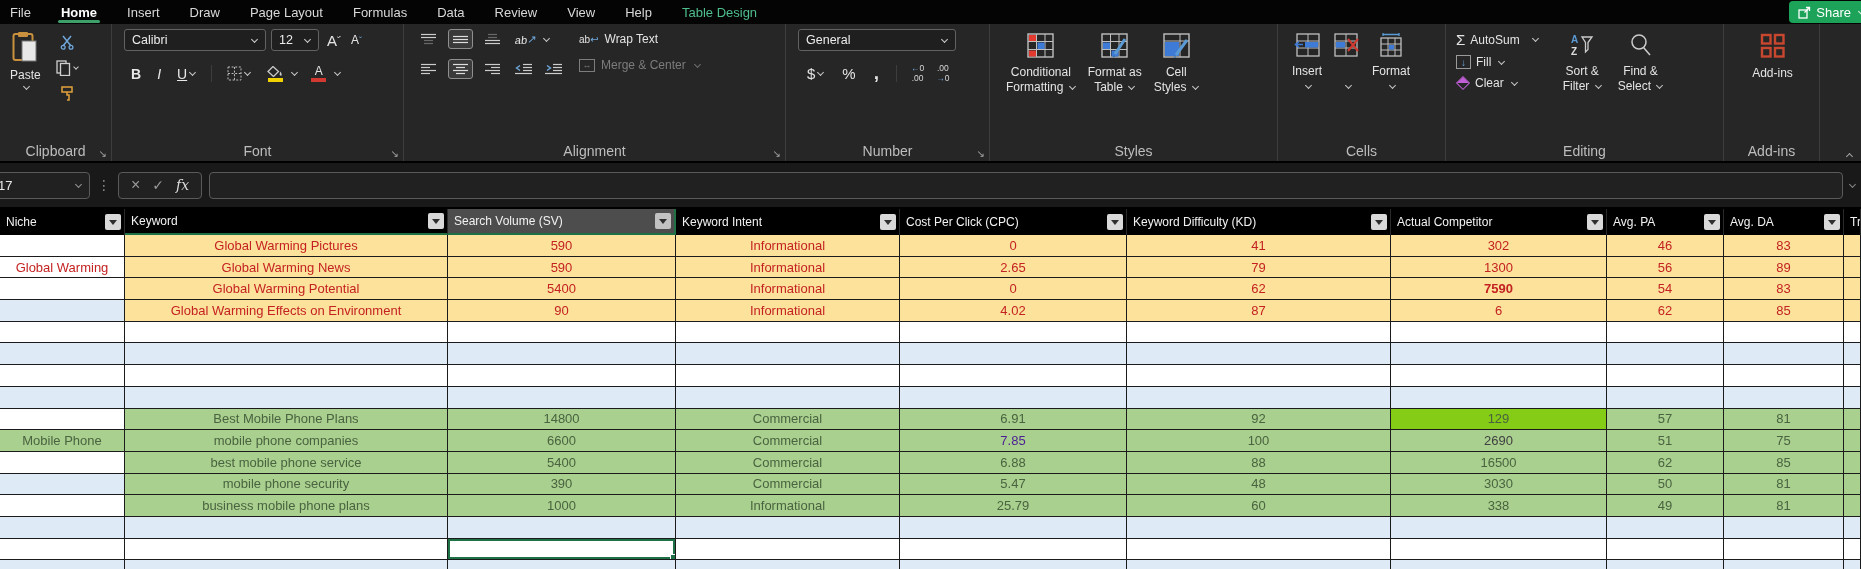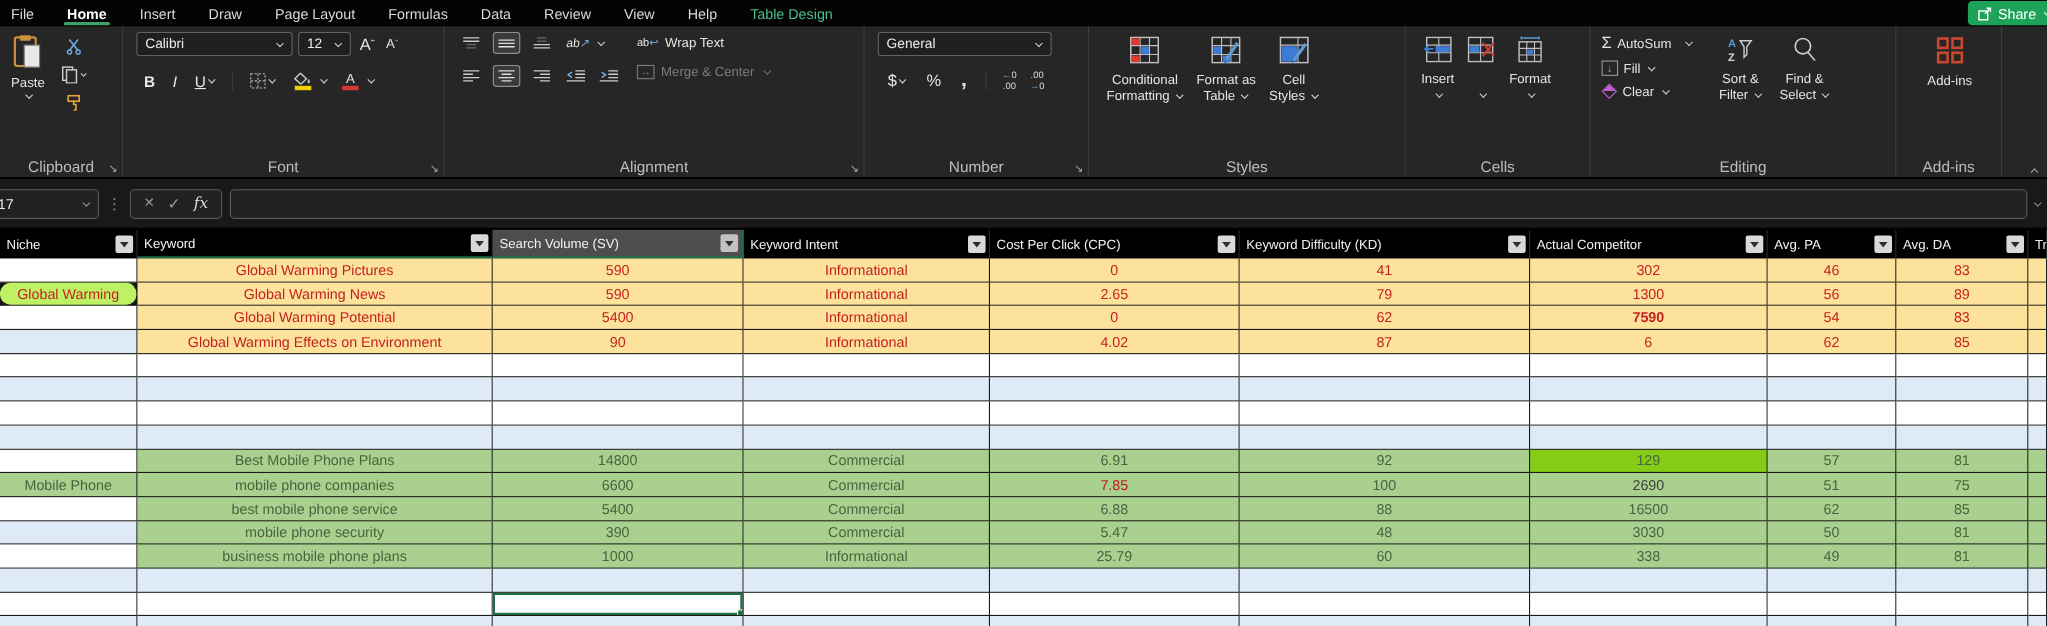--- a/index.html
+++ b/index.html
@@ -610,21 +610,21 @@
         <div class="dcell" style="width: 228px; background: rgb(252, 226, 155); color: rgb(196, 34, 34);">590</div>
         <div class="dcell" style="width: 224px; background: rgb(252, 226, 155); color: rgb(196, 34, 34);">Informational</div>
         <div class="dcell" style="width: 227px; background: rgb(252, 226, 155); color: rgb(196, 34, 34);">0</div>
         <div class="dcell" style="width: 264px; background: rgb(252, 226, 155); color: rgb(196, 34, 34);">41</div>
         <div class="dcell" style="width: 216px; background: rgb(252, 226, 155); color: rgb(196, 34, 34);">302</div>
         <div class="dcell" style="width: 117px; background: rgb(252, 226, 155); color: rgb(196, 34, 34);">46</div>
         <div class="dcell" style="width: 120px; background: rgb(252, 226, 155); color: rgb(196, 34, 34);">83</div>
         <div class="dcell flexcell" style="background: rgb(252, 226, 155); color: rgb(196, 34, 34);"></div>
       </div>
       <div class="srow drow">
-        <div class="dcell" style="width: 125px; background: #bef264; color: rgb(196, 34, 34); border-radius: 10px;">Global Warming</div>
+        <div class="dcell" style="width: 125px; background: #ffffff; color: rgb(196, 34, 34);">Global Warming</div>
         <div class="dcell" style="width: 323px; background: rgb(252, 226, 155); color: rgb(196, 34, 34);">Global Warming News</div>
         <div class="dcell" style="width: 228px; background: rgb(252, 226, 155); color: rgb(196, 34, 34);">590</div>
         <div class="dcell" style="width: 224px; background: rgb(252, 226, 155); color: rgb(196, 34, 34);">Informational</div>
         <div class="dcell" style="width: 227px; background: rgb(252, 226, 155); color: rgb(196, 34, 34);">2.65</div>
         <div class="dcell" style="width: 264px; background: rgb(252, 226, 155); color: rgb(196, 34, 34);">79</div>
         <div class="dcell" style="width: 216px; background: rgb(252, 226, 155); color: rgb(196, 34, 34);">1300</div>
         <div class="dcell" style="width: 117px; background: rgb(252, 226, 155); color: rgb(196, 34, 34);">56</div>
         <div class="dcell" style="width: 120px; background: rgb(252, 226, 155); color: rgb(196, 34, 34);">89</div>
         <div class="dcell flexcell" style="background: rgb(252, 226, 155); color: rgb(196, 34, 34);"></div>
       </div>
@@ -710,21 +710,21 @@
         <div class="dcell" style="width: 216px; background: #84cc16; color: rgb(74, 99, 64);">129</div>
         <div class="dcell" style="width: 117px; background: rgb(169, 208, 142); color: rgb(74, 99, 64);">57</div>
         <div class="dcell" style="width: 120px; background: rgb(169, 208, 142); color: rgb(74, 99, 64);">81</div>
         <div class="dcell flexcell" style="background: rgb(169, 208, 142); color: rgb(74, 99, 64);"></div>
       </div>
       <div class="srow drow">
         <div class="dcell" style="width: 125px; background: rgb(169, 208, 142); color: rgb(74, 99, 64);">Mobile Phone</div>
         <div class="dcell" style="width: 323px; background: rgb(169, 208, 142); color: rgb(74, 99, 64);">mobile phone companies</div>
         <div class="dcell" style="width: 228px; background: rgb(169, 208, 142); color: rgb(74, 99, 64);">6600</div>
         <div class="dcell" style="width: 224px; background: rgb(169, 208, 142); color: rgb(74, 99, 64);">Commercial</div>
-        <div class="dcell" style="width: 227px; background: rgb(169, 208, 142); color: #b91c1c;">7.85</div>
+        <div class="dcell" style="width: 227px; background: rgb(169, 208, 142); color: #4c1d95;">7.85</div>
         <div class="dcell" style="width: 264px; background: rgb(169, 208, 142); color: rgb(74, 99, 64);">100</div>
         <div class="dcell" style="width: 216px; background: rgb(169, 208, 142); color: #404040;">2690</div>
         <div class="dcell" style="width: 117px; background: rgb(169, 208, 142); color: rgb(74, 99, 64);">51</div>
         <div class="dcell" style="width: 120px; background: rgb(169, 208, 142); color: rgb(74, 99, 64);">75</div>
         <div class="dcell flexcell" style="background: rgb(169, 208, 142); color: rgb(74, 99, 64);"></div>
       </div>
       <div class="srow drow">
         <div class="dcell" style="width: 125px; background: rgb(255, 255, 255); color: rgb(74, 99, 64);"></div>
         <div class="dcell" style="width: 323px; background: rgb(169, 208, 142); color: rgb(74, 99, 64);">best mobile phone service</div>
         <div class="dcell" style="width: 228px; background: rgb(169, 208, 142); color: rgb(74, 99, 64);">5400</div>

